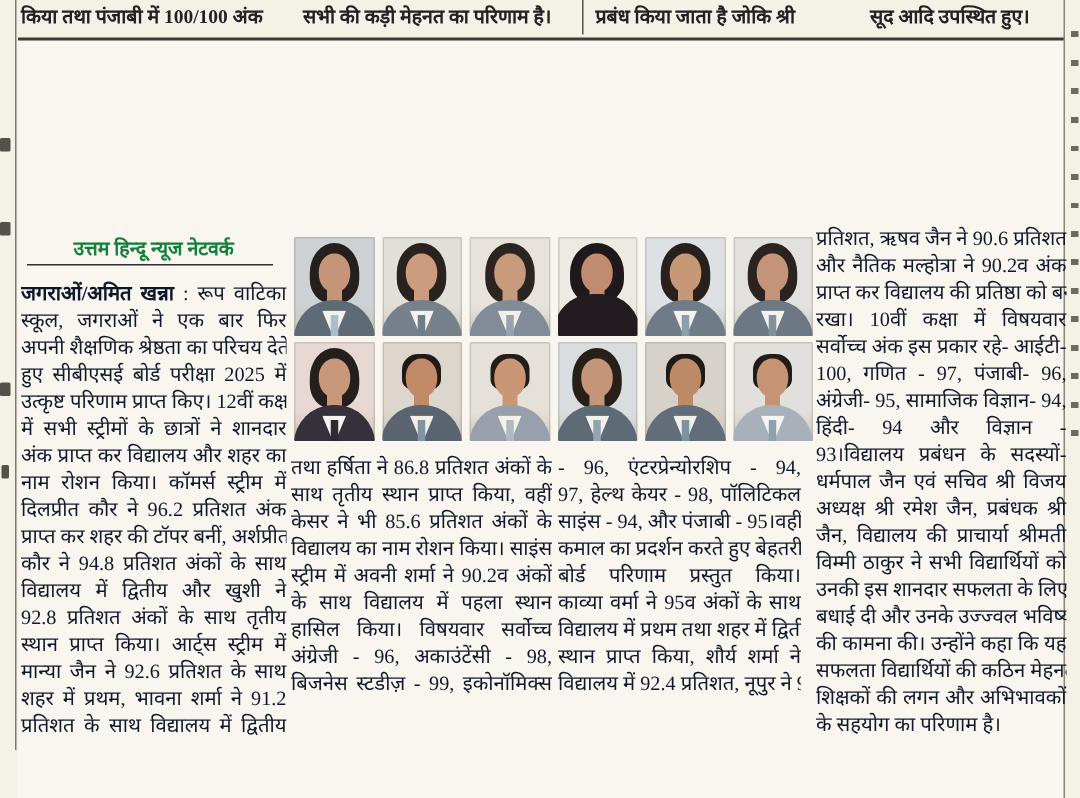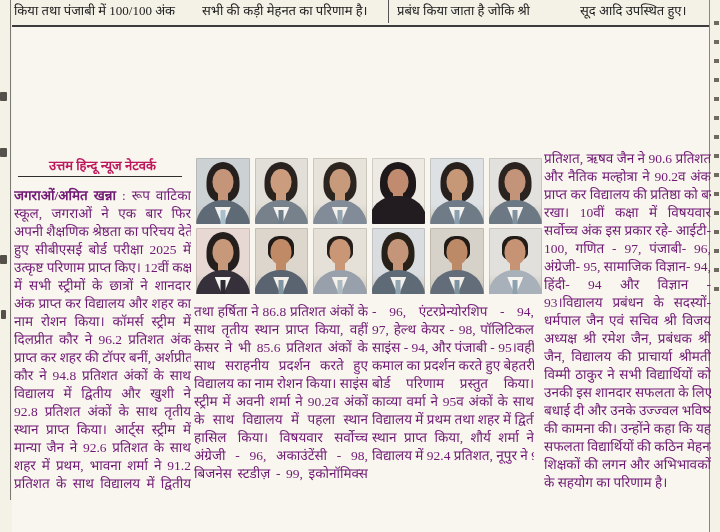--- a/index.html
+++ b/index.html
@@ -1,59 +1,59 @@
 <!DOCTYPE html>
 <html><head>
 <meta charset="utf-8">
 <style>
   html,body{margin:0;padding:0;}
   .page{position:relative;width:720px;height:532px;background:#f4f1e6;overflow:hidden;
         font-family:"Liberation Serif","DejaVu Serif",serif;color:#1b1b1b;}
   .article-bg{position:absolute;left:12px;top:27px;width:698px;height:505px;background:#f8f6ee;}
   
   .top-strip{position:absolute;left:12px;top:0;width:700px;height:24px;overflow:hidden;}
-  .frag{position:absolute;top:1px;font-size:13px;font-weight:normal;white-space:nowrap;color:#222;}
+  .frag{position:absolute;top:1px;font-size:13px;font-weight:bold;white-space:nowrap;color:#222;}
   .f1{left:2px}.f2{left:190px}.f3{left:385px}.f4{left:568px}
   .top-divider{position:absolute;left:376px;top:0;width:1px;height:23px;background:#555;}
   .rule-top{position:absolute;left:12px;top:25px;width:698px;height:1.5px;background:#3c3c3c;}
   
   .vrule-left{position:absolute;left:10px;top:0;width:1px;height:500px;background:#7a7a72;}
   .vrule-right{position:absolute;left:709px;top:0;width:1px;height:532px;background:#8a867a;}
   .edge-mark{position:absolute;width:7px;height:9px;background:#55514a;border-radius:1px;}
   .em1{left:0;top:92px}.em2{left:0;top:148px}.em3{left:0;top:255px}.em4{left:1px;top:310px;width:5px}
   .edge-dashes-right{position:absolute;left:714px;top:6px;width:5px;height:300px;
         background:repeating-linear-gradient(to bottom,transparent 0 15px,#6e6a60 15px 19px);}
   
   .headline{position:absolute;left:14px;top:31px;width:694px;text-align:center;
         font-family:"DejaVu Sans","Liberation Sans",sans-serif;font-weight:bold;color:#060606;
         font-size:42px;line-height:58px;letter-spacing:-1px;}
   .headline .hl{white-space:nowrap;text-shadow:0.6px 0 0 #060606;}
   
   .byline{position:absolute;left:14px;top:156px;width:177px;text-align:center;
-        font-size:13px;font-weight:bold;color:#be185d;white-space:nowrap;overflow:hidden;}
+        font-size:13px;font-weight:bold;color:#15803d;white-space:nowrap;overflow:hidden;}
   .byline-rule{position:absolute;left:18px;top:176px;width:164px;height:1px;background:#2f2f2f;}
   
   .photos{position:absolute;left:196px;top:158px;width:346px;height:136px;display:grid;
         grid-template-columns:repeat(6,1fr);grid-template-rows:1fr 1fr;gap:4px 5px;}
   .photo{position:relative;overflow:hidden;border-radius:1px;box-shadow:0 0 0 1px rgba(120,115,100,.25) inset;}
   .photo i{position:absolute;display:block;}
   .photo .hair{left:50%;transform:translateX(-50%);z-index:1;}
   .photo.girl .hair,.photo.woman .hair{top:4px;width:33px;height:40px;border-radius:50% 50% 40% 40%;}
   .photo.boy .hair{top:8px;width:26px;height:24px;border-radius:42% 42% 30% 30%;}
   .photo.woman .hair{width:36px;}
   .photo .face{top:11px;left:50%;transform:translateX(-50%);width:21px;height:26px;border-radius:48%;z-index:2;}
   .photo .neck{bottom:22px;left:50%;transform:translateX(-50%);width:10px;height:9px;z-index:1;}
   .photo .torso{bottom:-2px;left:50%;transform:translateX(-50%);width:54px;height:26px;
         border-radius:26px 26px 0 0;z-index:3;}
   .photo .vee{bottom:-2px;left:50%;transform:translateX(-50%);width:16px;height:19px;
         clip-path:polygon(0 0,100% 0,50% 100%);z-index:4;}
   .photo .tie{bottom:-2px;left:50%;transform:translateX(-50%);width:5px;height:16px;z-index:5;}
   .photo.woman .torso{width:58px;height:30px;}
   
-  .col{position:absolute;font-size:13.5px;color:#701a75;}
+  .col{position:absolute;font-size:13.5px;color:#0f172a;}
   .bline{height:18px;line-height:18px;white-space:nowrap;overflow:hidden;
         text-align:justify;text-align-last:justify;}
   .bline.flush{text-align:left;text-align-last:left;}
   .bline b{font-weight:bold;}
   .col1{left:14px;top:187px;width:177px;}
   .col2{left:194px;top:303px;width:174px;}
   .col3{left:372px;top:303px;width:162px;}
   .col4{left:544px;top:150px;width:167px;}
 </style>
 </head>
@@ -196,21 +196,20 @@
       <div class="bline">92.8 प्रतिशत अंकों के साथ तृतीय</div>
       <div class="bline">स्थान प्राप्त किया। आर्ट्स स्ट्रीम में</div>
       <div class="bline">मान्या जैन ने 92.6 प्रतिशत के साथ</div>
       <div class="bline">शहर में प्रथम, भावना शर्मा ने 91.2</div>
       <div class="bline">प्रतिशत के साथ विद्यालय में द्वितीय</div>
     </div>
   <div class="col col2">
       <div class="bline">तथा हर्षिता ने 86.8 प्रतिशत अंकों के</div>
       <div class="bline">साथ तृतीय स्थान प्राप्त किया, वहीं</div>
       <div class="bline">केसर ने भी 85.6 प्रतिशत अंकों के</div>
-      <div class="bline">साथ सराहनीय प्रदर्शन करते हुए</div>
       <div class="bline">विद्यालय का नाम रोशन किया। साइंस</div>
       <div class="bline">स्ट्रीम में अवनी शर्मा ने 90.2व अंकों</div>
       <div class="bline">के साथ विद्यालय में पहला स्थान</div>
       <div class="bline">हासिल किया। विषयवार सर्वोच्च</div>
       <div class="bline">अंग्रेजी - 96, अकाउंटेंसी - 98,</div>
       <div class="bline">बिजनेस स्टडीज़ - 99, इकोनॉमिक्स</div>
     </div>
   <div class="col col3">
       <div class="bline">- 96, एंटरप्रेन्योरशिप - 94,</div>
       <div class="bline">97, हेल्थ केयर - 98, पॉलिटिकल</div>

